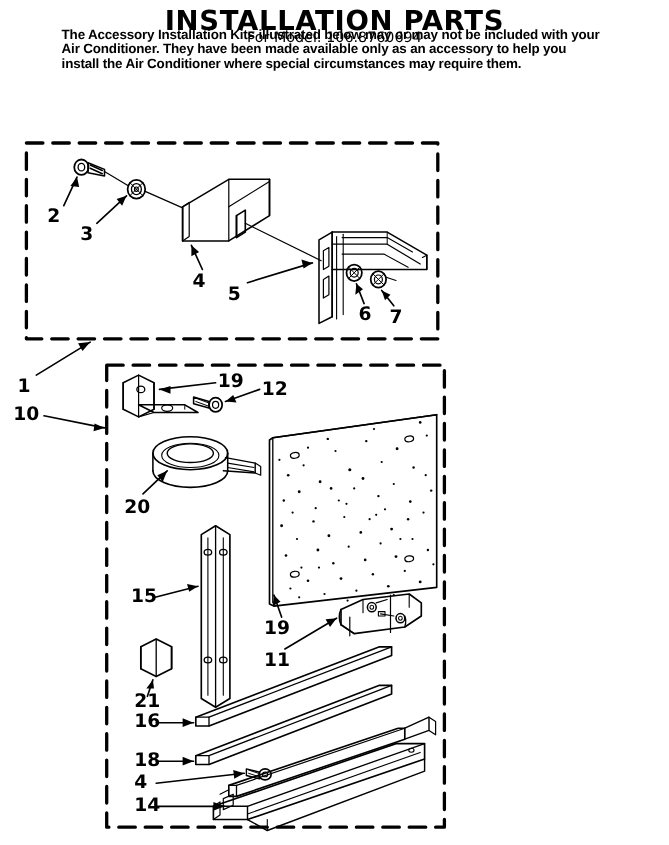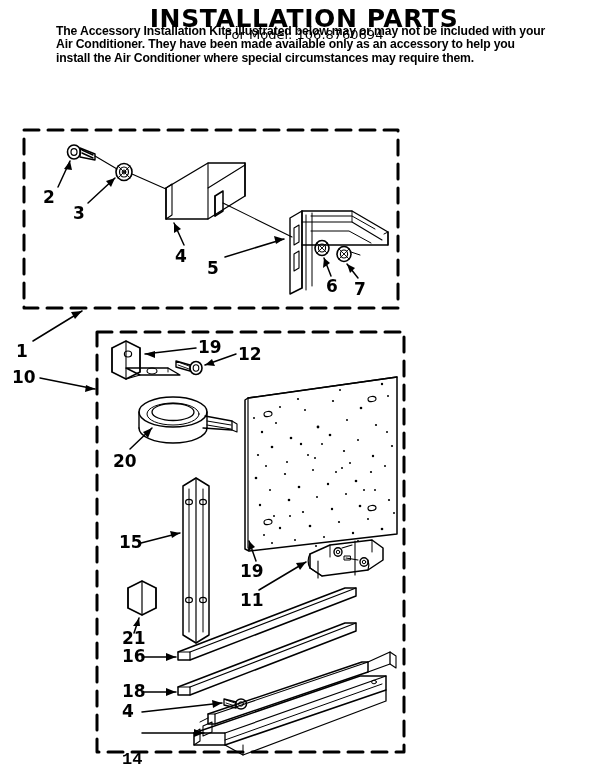--- a/index.html
+++ b/index.html
@@ -416,15 +416,15 @@
   <div class="calloutnum" style="left:198px; top:339px;">19</div>
   <div class="calloutnum" style="left:238px; top:346px;">12</div>
   <div class="calloutnum" style="left:113px; top:453px;">20</div>
   <div class="calloutnum" style="left:119px; top:534px;">15</div>
   <div class="calloutnum" style="left:240px; top:563px;">19</div>
   <div class="calloutnum" style="left:240px; top:592px;">11</div>
   <div class="calloutnum" style="left:122px; top:630px;">21</div>
   <div class="calloutnum" style="left:122px; top:648px;">16</div>
   <div class="calloutnum" style="left:122px; top:683px;">18</div>
   <div class="calloutnum" style="left:122px; top:703px;">4</div>
-  <div class="calloutnum" style="left:122px; top:751px;font-family:Liberation Mono, monospace;">14</div>
+  <div class="calloutnum" style="left:122px; top:724px;">14</div>
 
 </div>
 
 </body></html>

